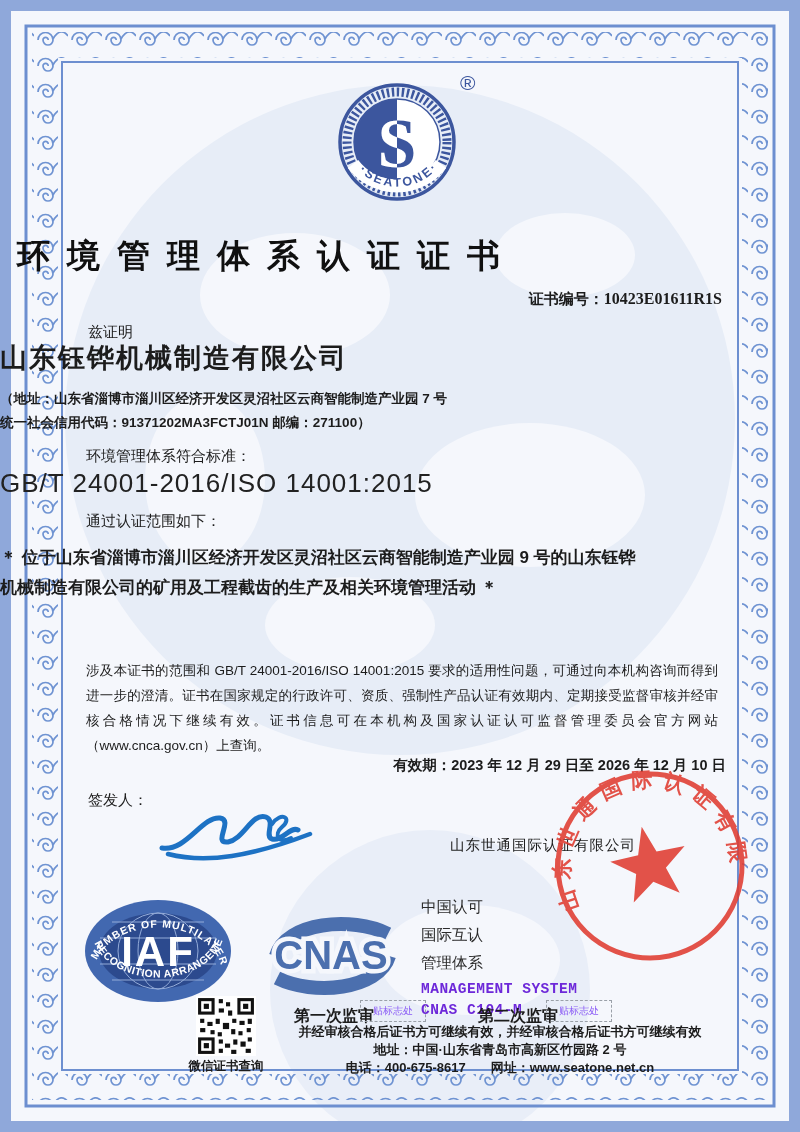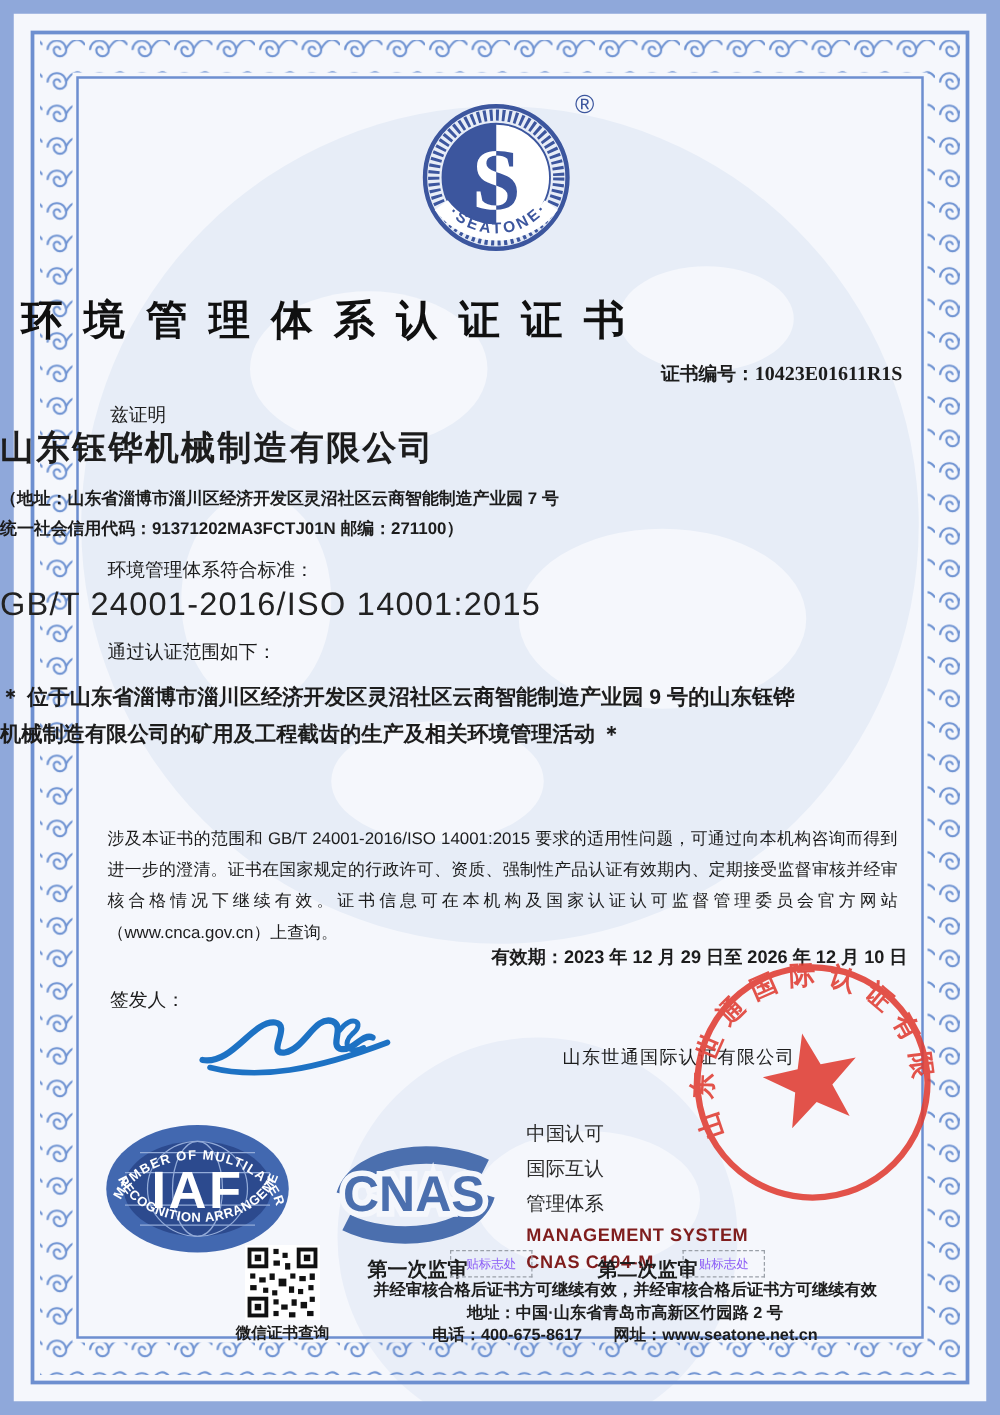--- a/index.html
+++ b/index.html
@@ -34,21 +34,21 @@
   .issue{left:86px;}
   .valid{right:74px;}
   .signer{left:88px;top:791px;font-size:15px;}
   #signature{left:152px;top:796px;}
   .issuer{left:450px;top:836px;font-size:14.5px;letter-spacing:1px;}
   #stamp{left:550px;top:766px;}
   #iaf{left:82px;top:898px;}
   #cnas{left:258px;top:912px;}
   .acc{left:421px;top:897px;width:260px;}
   .acc .cn{font-size:15.5px;margin-bottom:7px;color:#2b2b2b;}
-  .acc .en{font-size:14.5px;font-weight:bold;color:#7f1d1d;margin-bottom:5px;letter-spacing:.5px;}
+  .acc .en{font-size:14.5px;font-weight:bold;color:#6d28d9;margin-bottom:5px;letter-spacing:.5px;font-family:Liberation Mono, monospace;}
   #qr{left:196px;top:996px;}
   .qr-label{left:178px;top:1058px;width:96px;text-align:center;font-size:12.5px;font-weight:bold;}
   .audit{top:1006px;font-size:16px;font-weight:bold;}
   .audit-1{left:294px;}
   .audit-2{left:478px;}
   .sticker{top:1000px;font-size:10px;border:1.5px dashed #9aa0a8;padding:3px 12px;color:#8b5cf6;}
   .sticker-1{left:360px;}
   .sticker-2{left:546px;}
   .notice{left:240px;top:1023px;width:520px;text-align:center;font-size:13px;font-weight:bold;}
   .f-addr{left:240px;top:1041px;width:520px;text-align:center;font-size:13px;font-weight:bold;}

